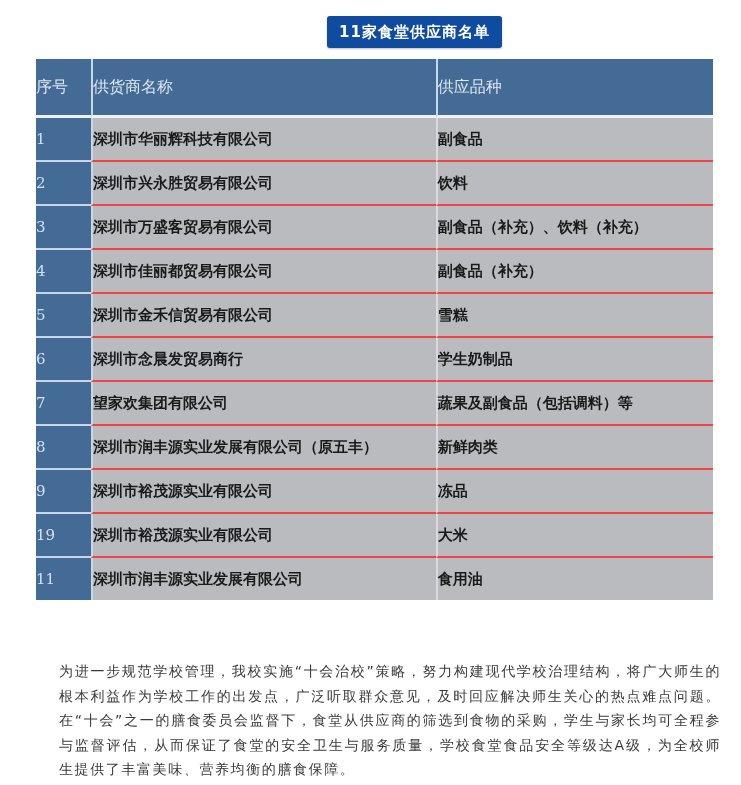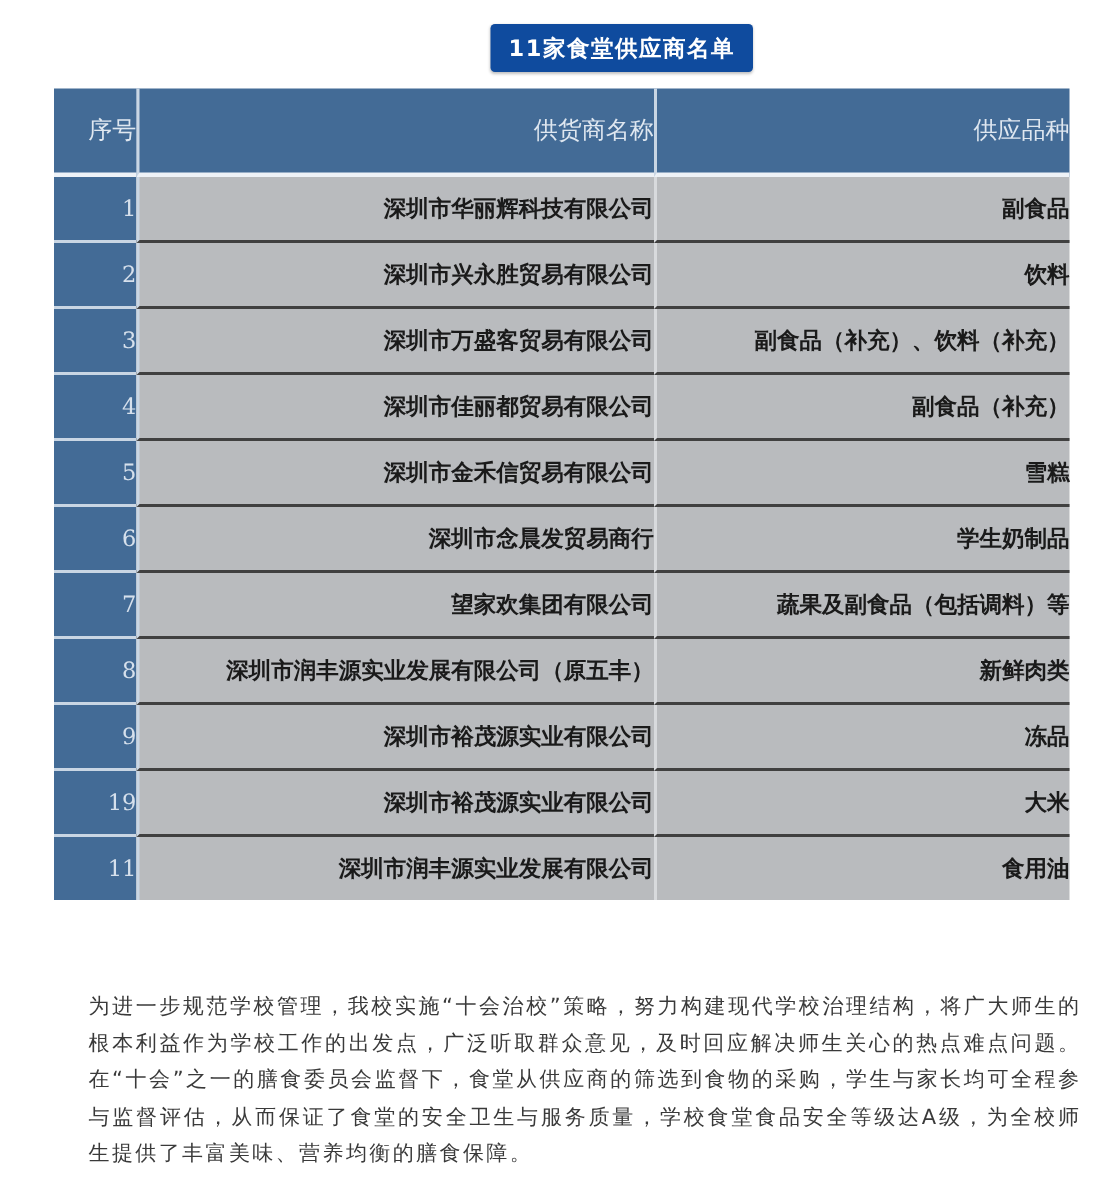--- a/index.html
+++ b/index.html
@@ -38,39 +38,39 @@
     .table {
       position: absolute;
       left: 36px;
       top: 59px;
       width: 677px;
       border-collapse: separate;
       border-spacing: 0;
     }
     .table th, .table td {
       padding: 0;
-      text-align: right;
+      text-align: left;
       vertical-align: middle;
     }
     .hdr th {
       background: #436b96;
       color: #dfe7f0;
       font-family: "DejaVu Serif", "Liberation Serif", serif;
       font-weight: normal;
       font-size: 16px;
       height: 56px;
       border-bottom: 3px solid #eef2f7;
     }
     .hdr th + th { border-left: 2px solid #c9d6e4; }
     .col-no { width: 55px; }
     .col-name { width: 344px; margin-left: 33px; }
     .col-item { width: 276px; margin-left: 48px; }
     .row td {
       height: 42px;
-      border-bottom: 2px solid #404040;
+      border-bottom: 2px solid #ef4444;
       font-size: 15px;
       font-weight: bold;
       color: #1a1a1a;
       background: #b9bbbe;
     }
     .row td.no {
       background: #436b96;
       color: #d6e0ec;
       font-family: "DejaVu Serif", "Liberation Serif", serif;
       font-weight: normal;

